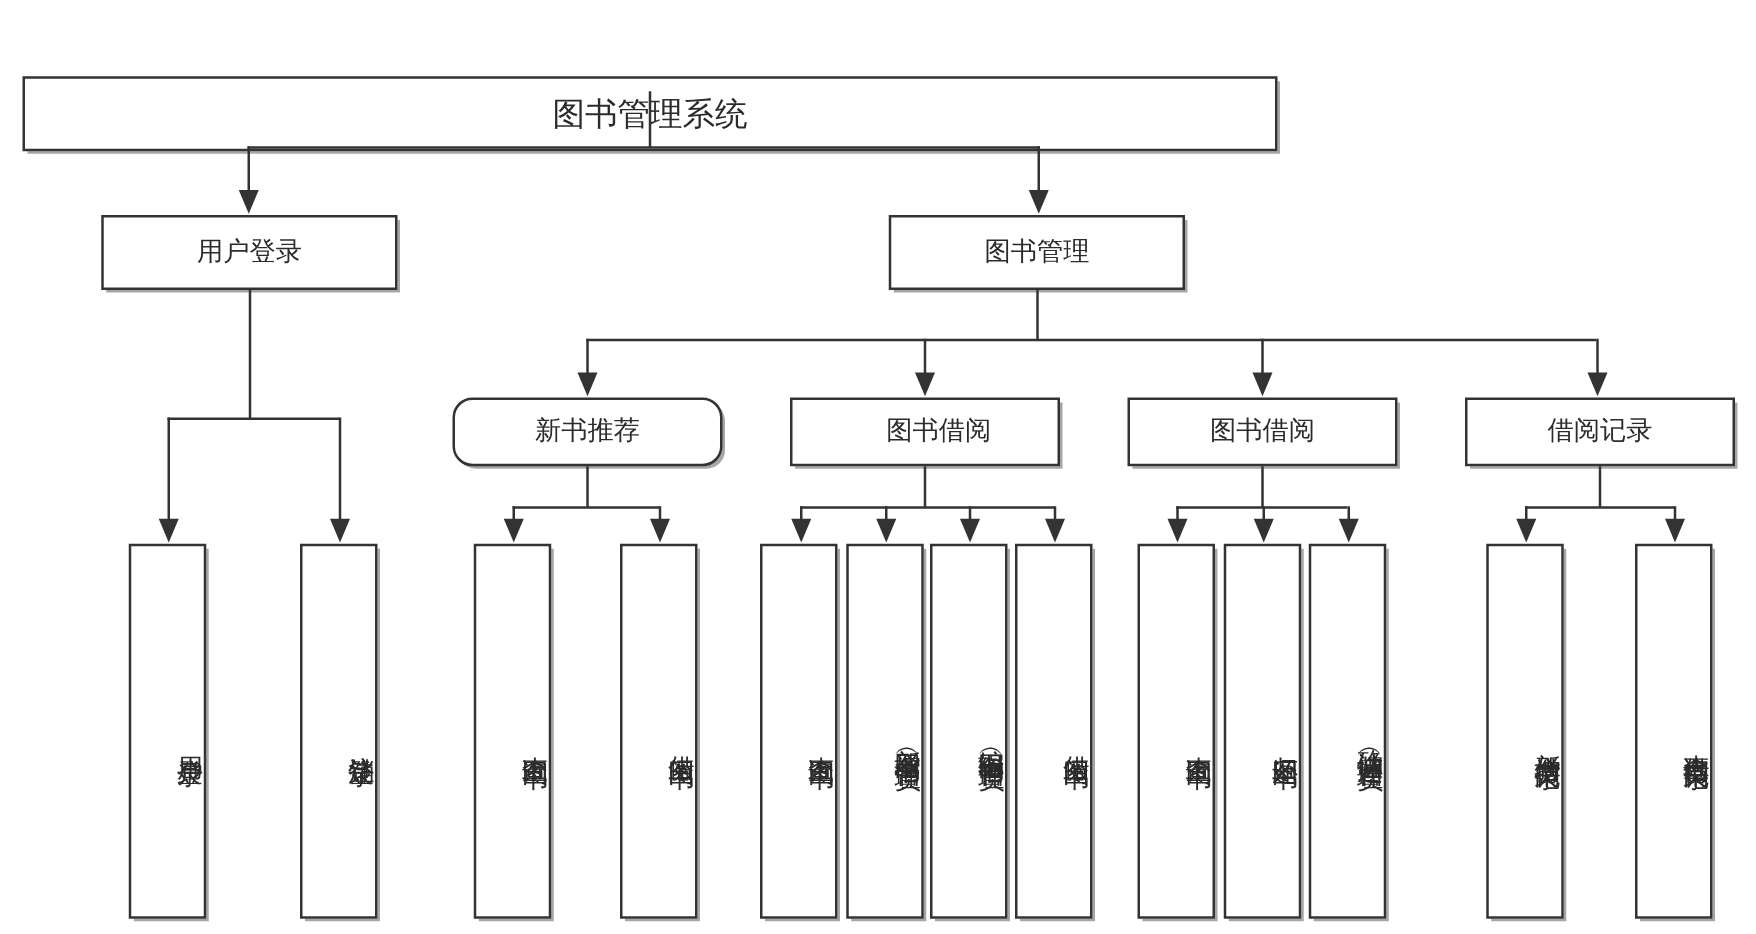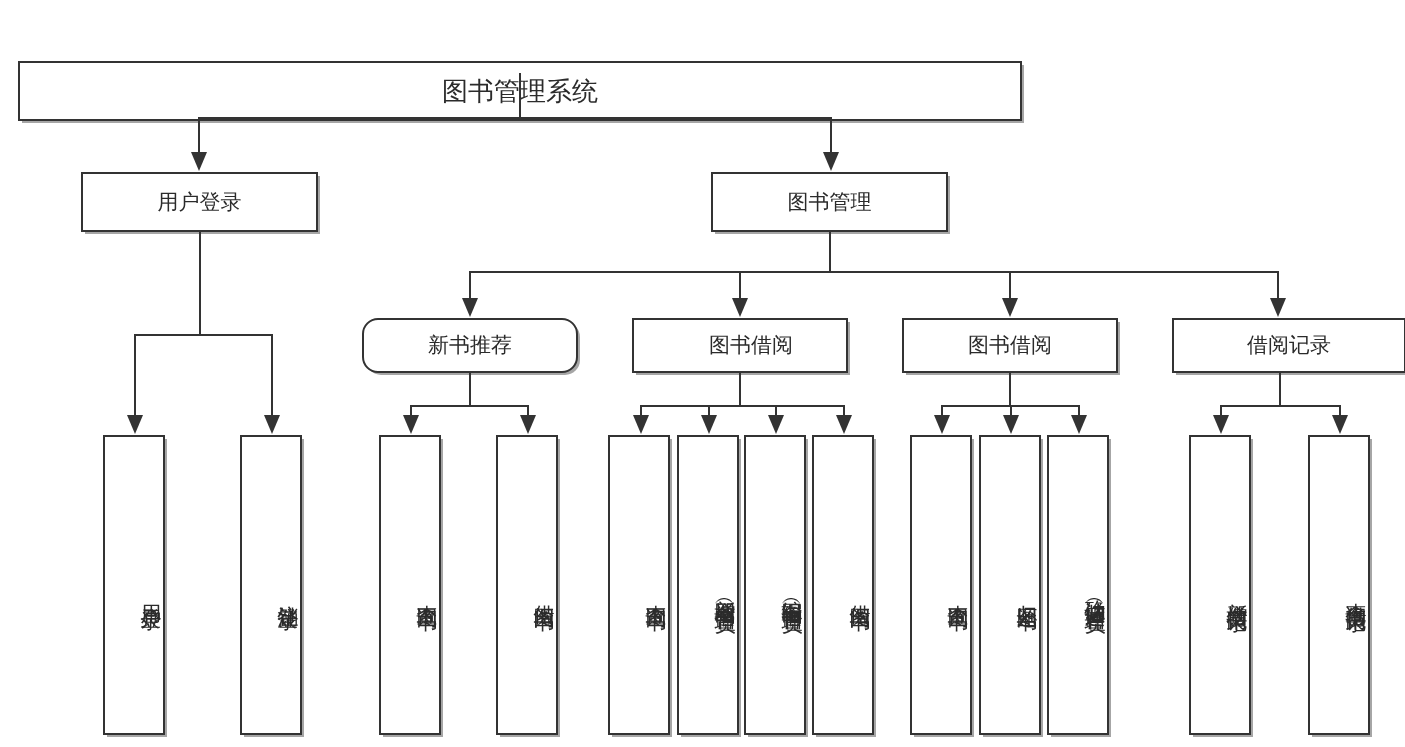--- a/index.html
+++ b/index.html
@@ -99,21 +99,21 @@
   <div class="edge v" style="left:739px; top:271px; height:28px;"></div>
   <div class="arrow" style="left:732px; top:298px;"></div>
   <div class="edge v" style="left:1009px; top:271px; height:28px;"></div>
   <div class="arrow" style="left:1002px; top:298px;"></div>
   <div class="edge v" style="left:1277px; top:271px; height:28px;"></div>
   <div class="arrow" style="left:1270px; top:298px;"></div>
 
   <div class="node horizontal" style="left:362px; top:318px; width:216px; height:55px;border-radius:16px;">新书推荐</div>
   <div class="node horizontal" style="left:632px; top:318px; width:216px; height:55px;padding-left:22px;">图书借阅</div>
   <div class="node horizontal" style="left:902px; top:318px; width:216px; height:55px;">图书借阅</div>
-  <div class="node horizontal" style="left:1172px; top:318px; width:234px; height:55px;">借阅记录</div>
+  <div class="node horizontal" style="left:1172px; top:318px; width:216px; height:55px;">借阅记录</div>
 
   <div class="edge v" style="left:469px; top:373px; height:33px;"></div>
   <div class="edge h" style="left:410px; top:405px; width:118px;"></div>
   <div class="edge v" style="left:410px; top:405px; height:12px;"></div>
   <div class="arrow" style="left:403px; top:415px;"></div>
   <div class="edge v" style="left:527px; top:405px; height:12px;"></div>
   <div class="arrow" style="left:520px; top:415px;"></div>
 
   <div class="edge v" style="left:739px; top:373px; height:33px;"></div>
   <div class="edge h" style="left:640px; top:405px; width:204px;"></div>

